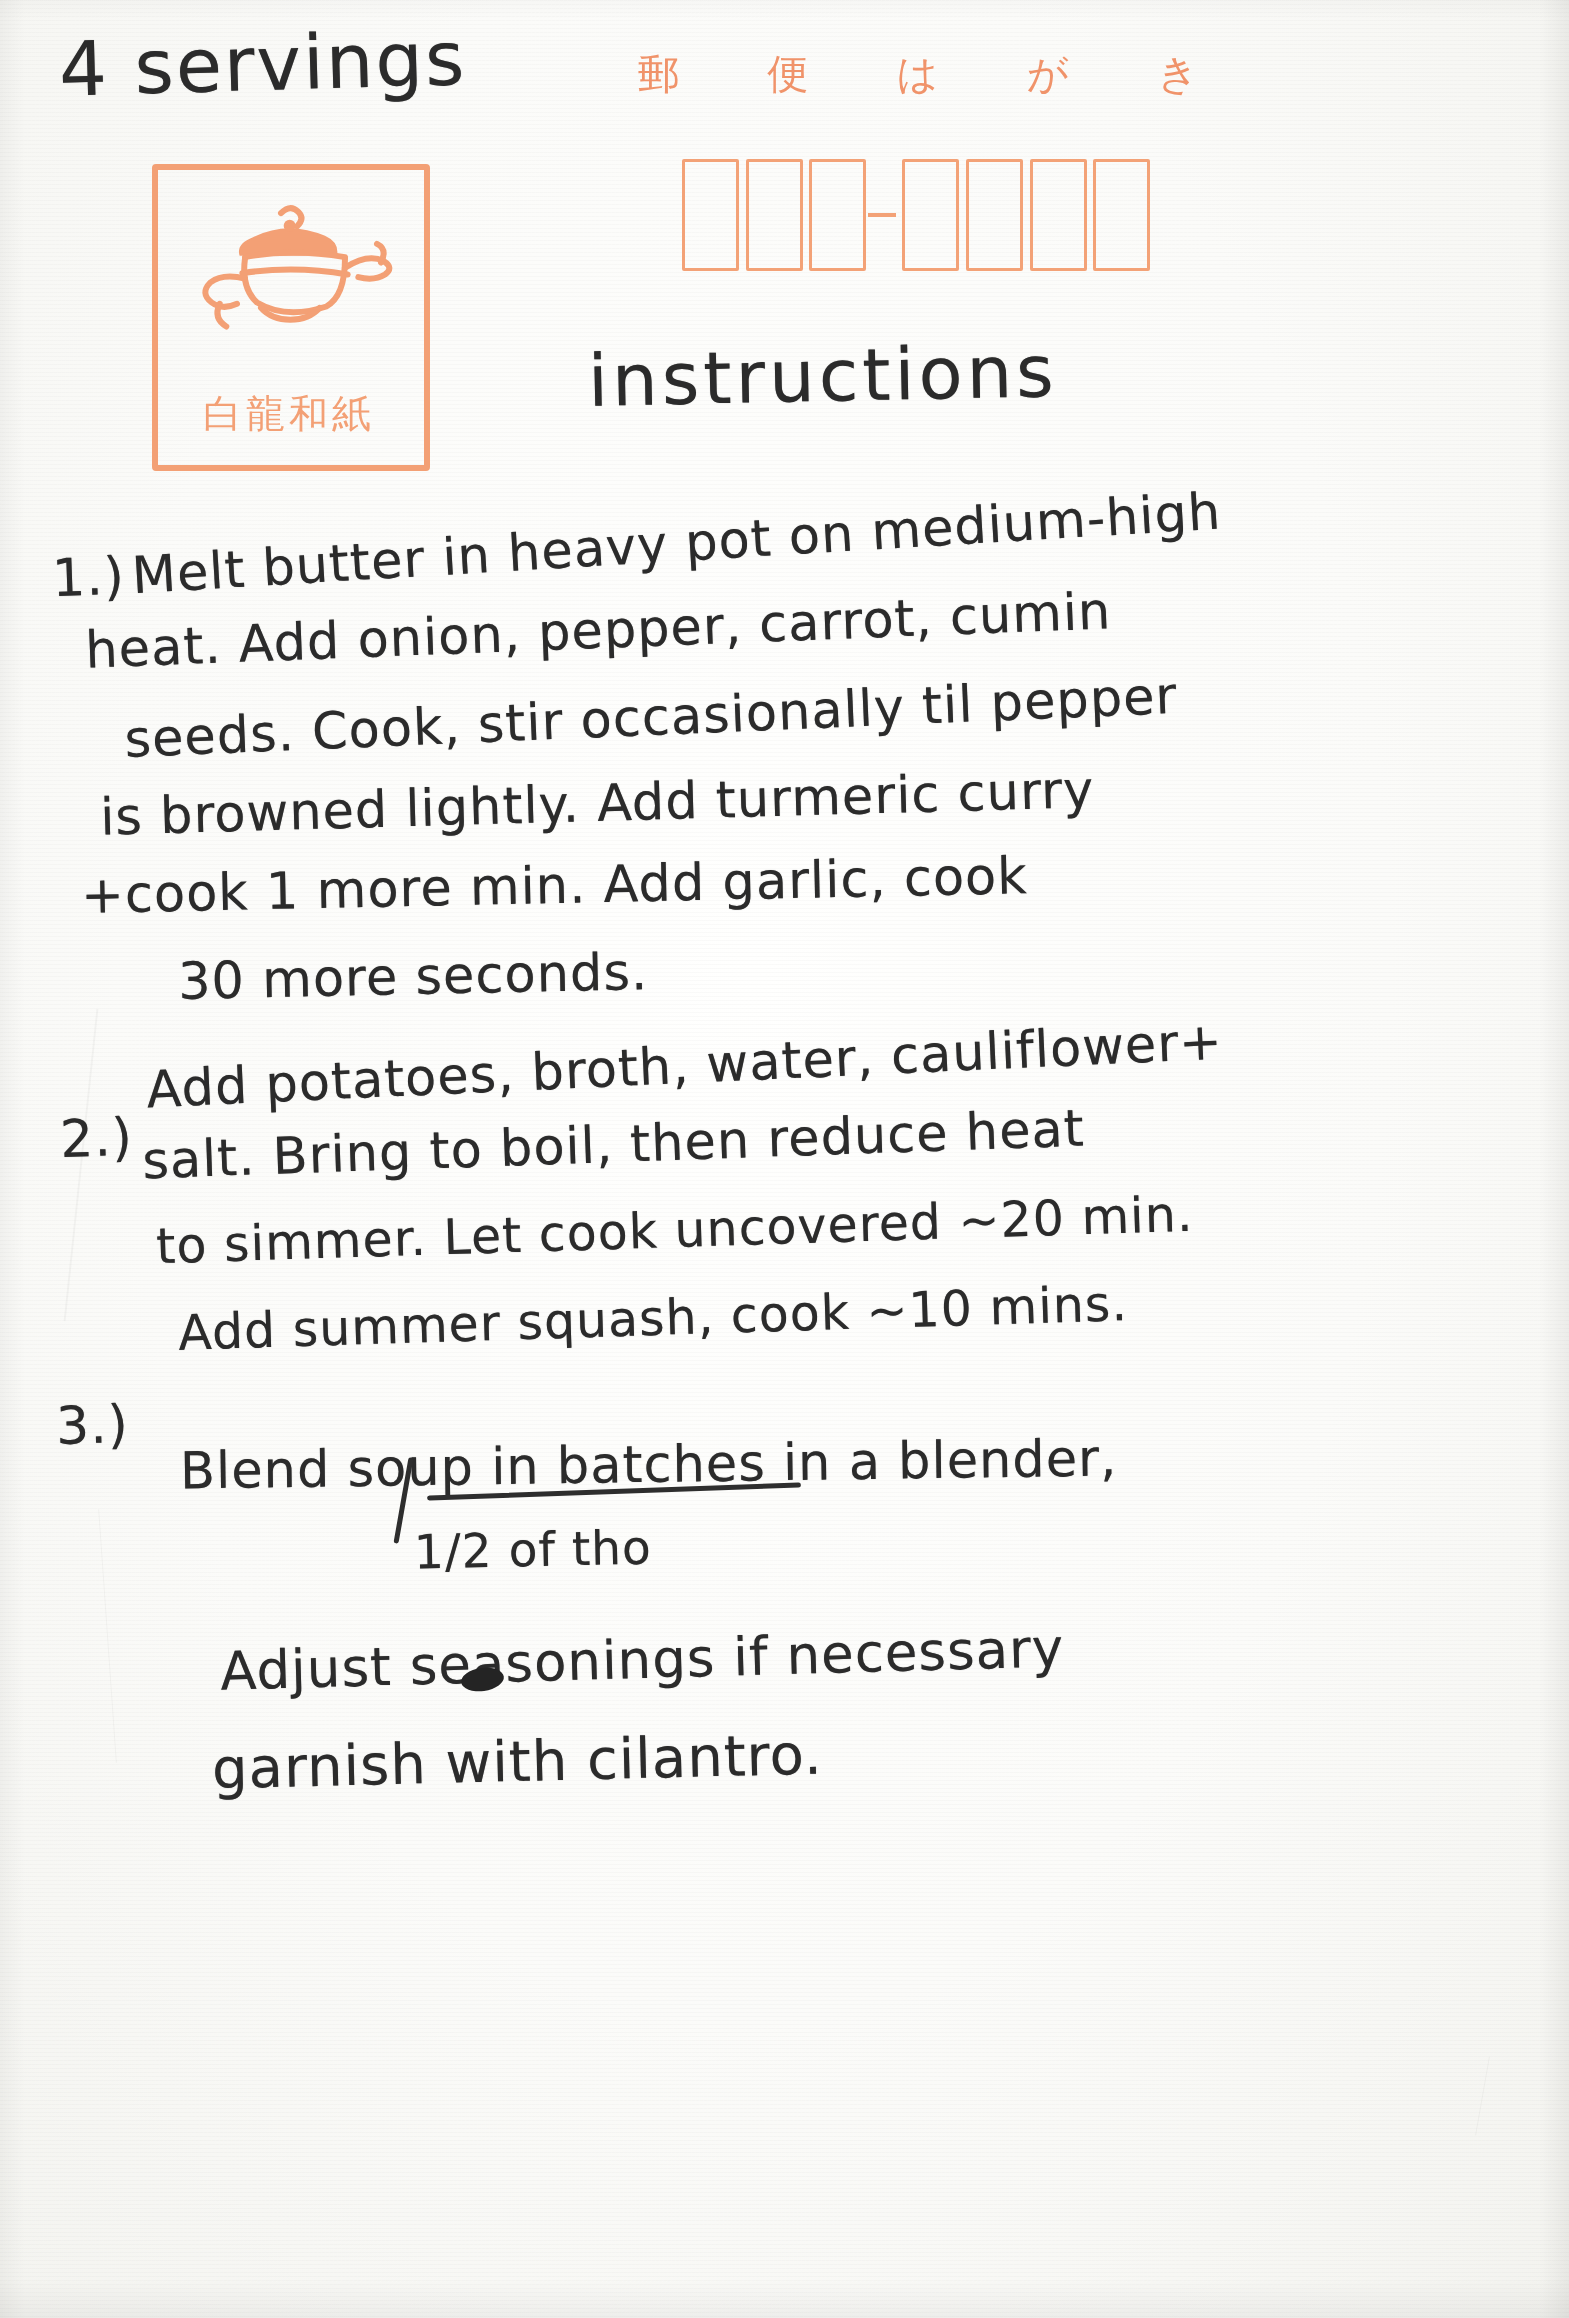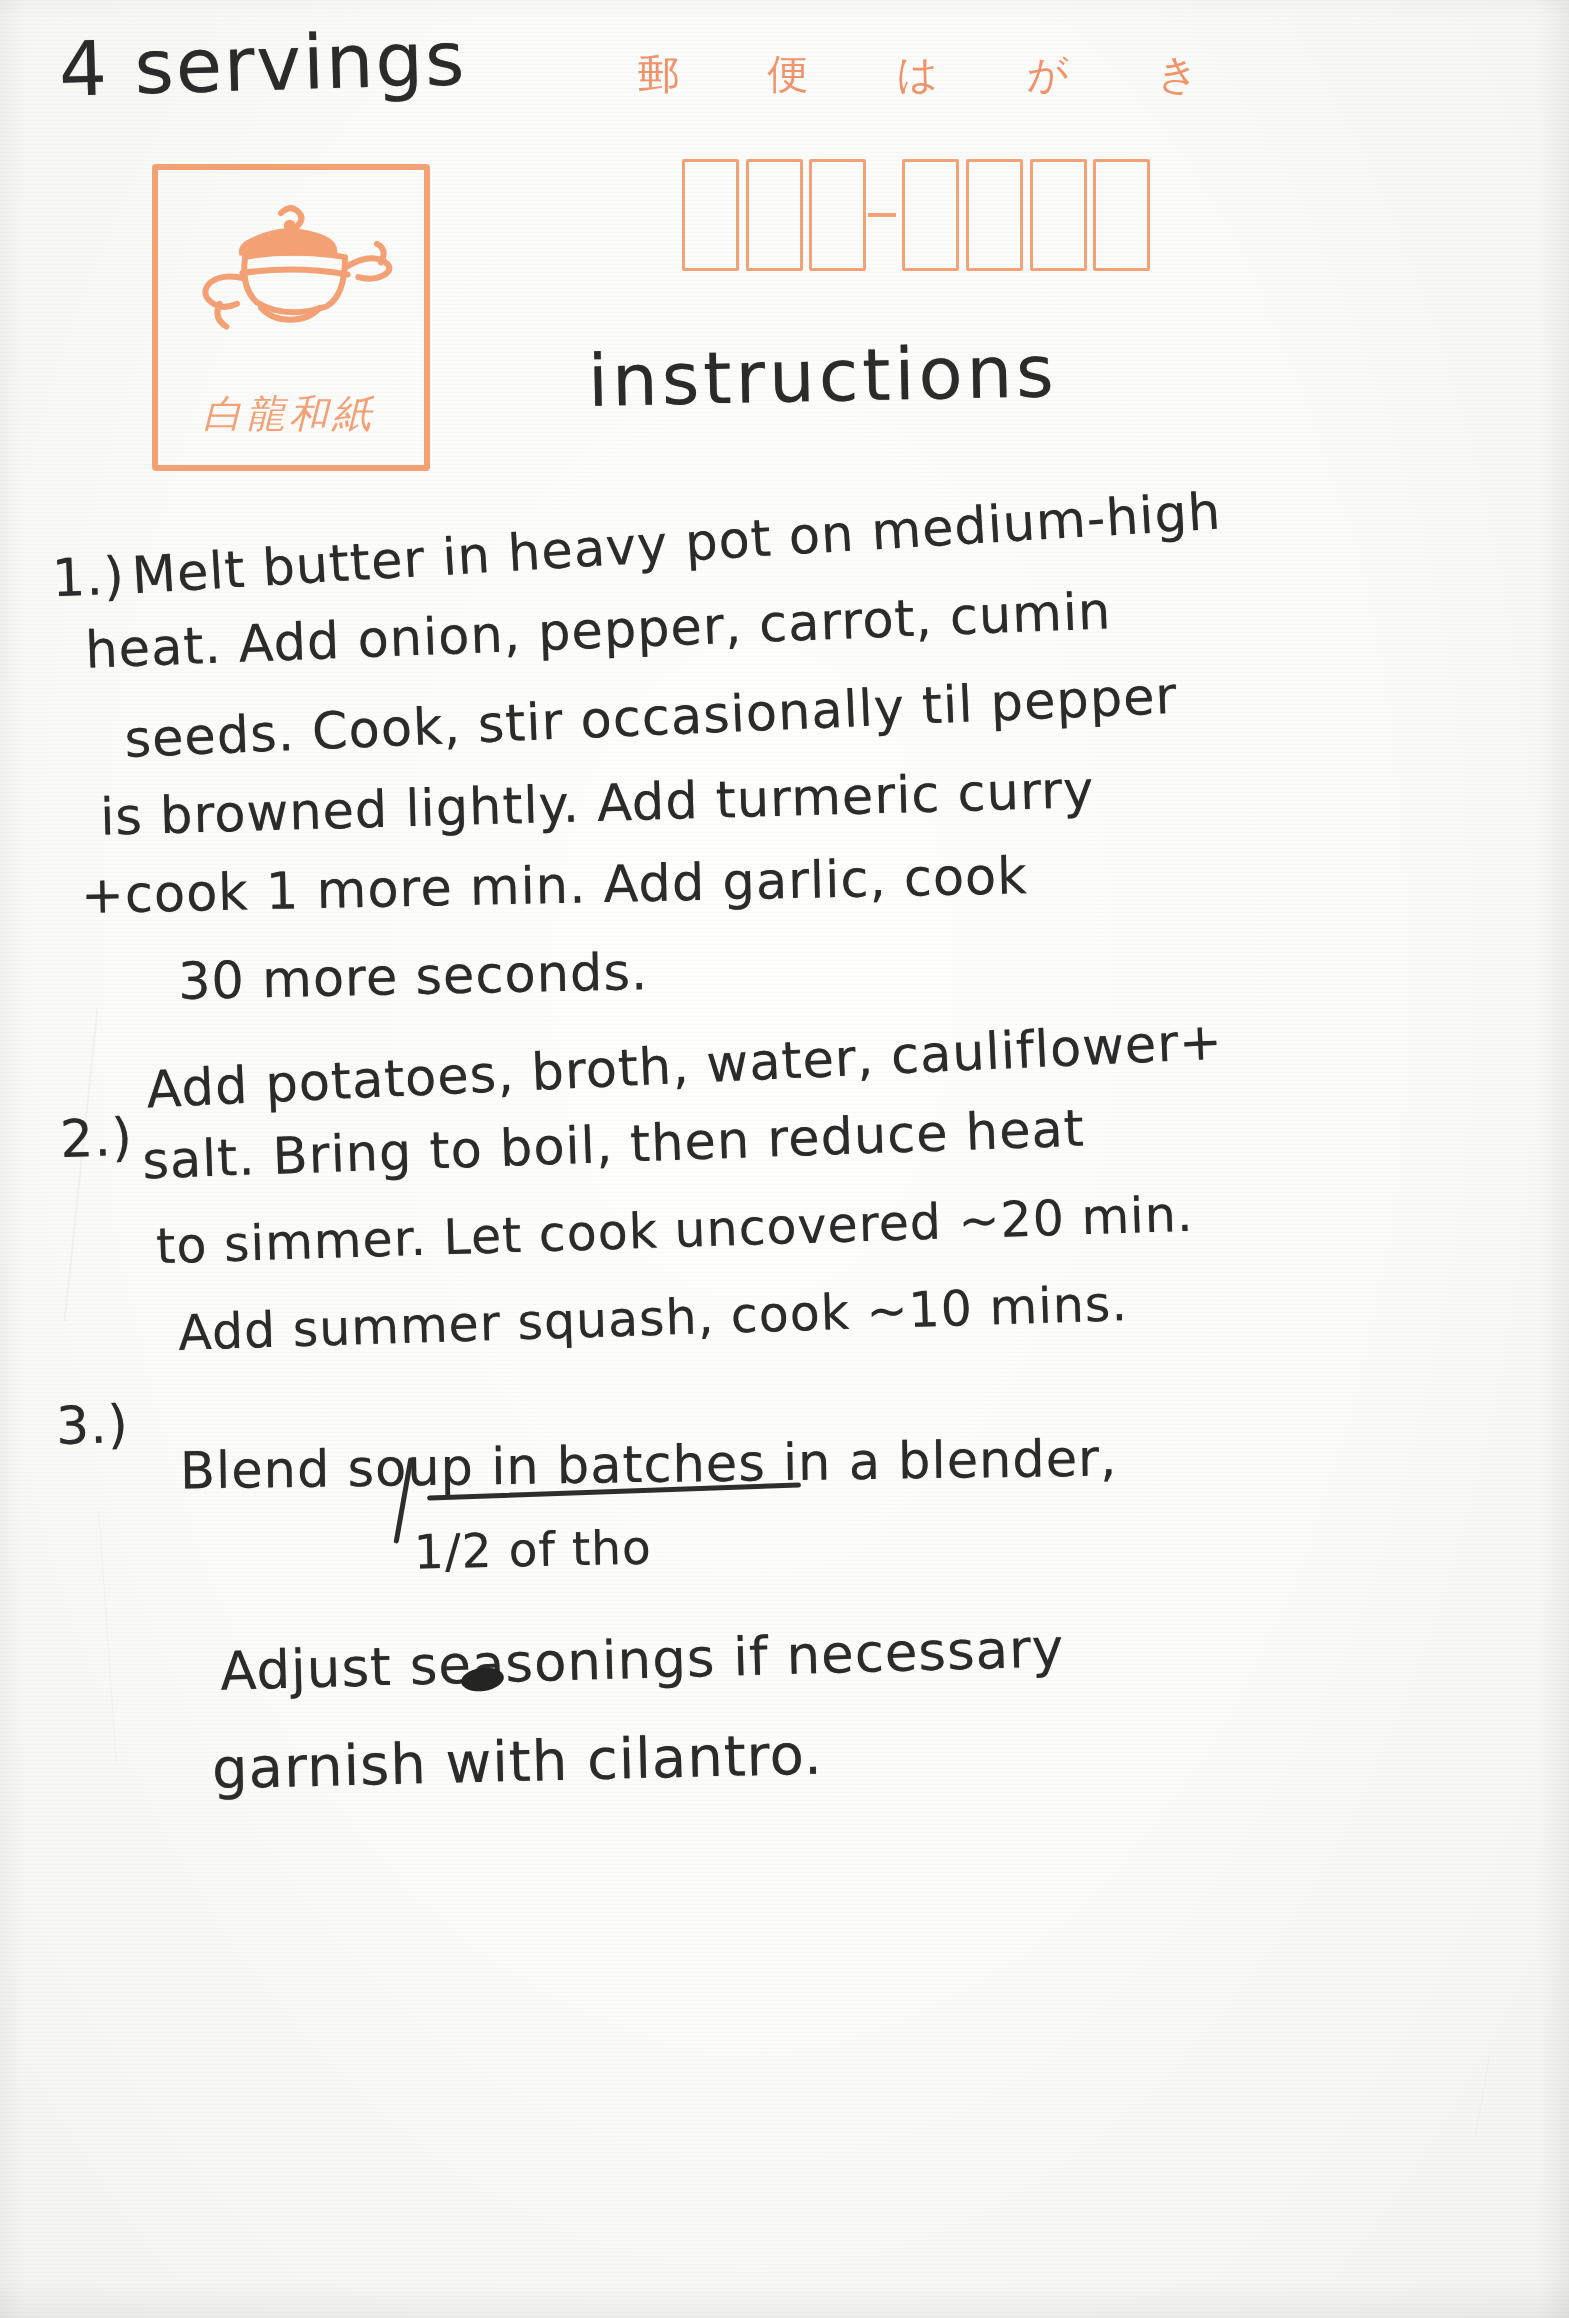--- a/index.html
+++ b/index.html
@@ -117,21 +117,20 @@
   }
   #seal-kanji {
     position: absolute;
     left: 0; right: 4px;
     bottom: 24px;
     text-align: center;
     color: #f3a075;
     font-size: 39px;
     letter-spacing: 4px;
     font-family: "DejaVu Sans", sans-serif;
-    font-style: italic;
   }
 
   
   .inkline {
     position: absolute;
     background: #2e2e2e;
     border-radius: 2.7px;
   }
   .blob {
     position: absolute;

